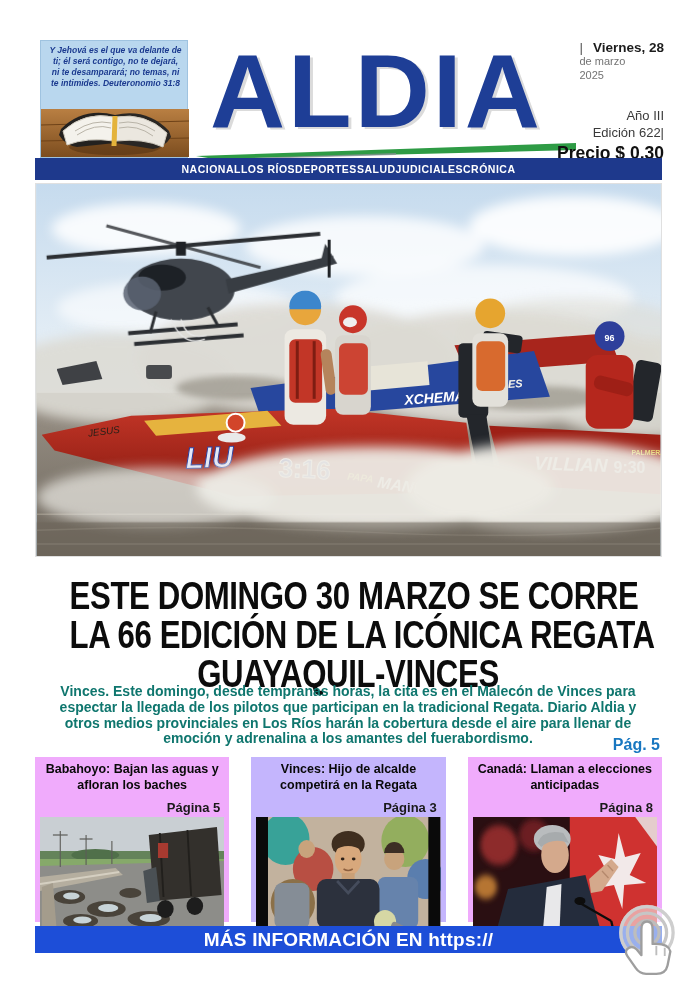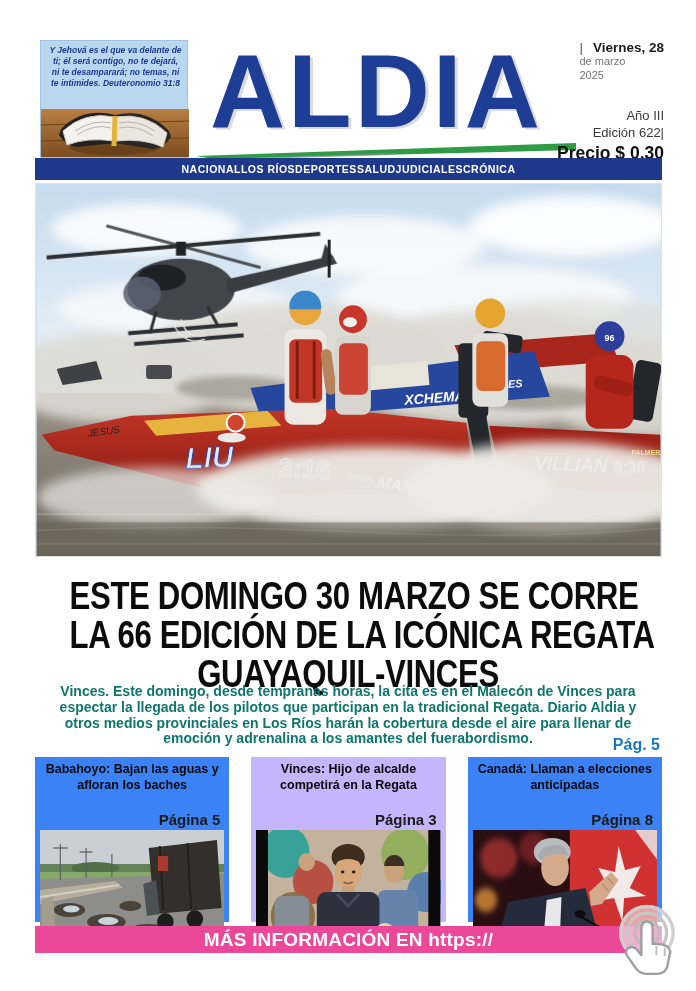--- a/index.html
+++ b/index.html
@@ -42,28 +42,28 @@
     color:#0c0c0c; font-weight:bold;margin-top:15px; }
   .headline .hl { display:block; font-size:39px; line-height:39px; letter-spacing:-.5px;
     transform:scaleX(.8); transform-origin:50% 50%; white-space:nowrap; }
   .lead { position:absolute; left:48px; top:684px; width:600px; text-align:center;
     font-size:14px; font-weight:bold; line-height:15.8px; color:#0f766e; }
   .page-ref { position:absolute; right:36px; top:736px; font-size:16px; font-weight:bold; color:#1877c0; }
 
   
   .stories { position:absolute; left:35px; top:757px; width:627px; display:flex; gap:22px; }
   .card { flex:1; height:165px; padding:5px 5px 7px 5px; position:relative; }
-  .card.blue { background:#3b82f6; }
+  .card.blue { background:#f0abfc; }
   .card.cream { background:#c4b5fd; }
   .card-title { font-size:12.5px; font-weight:bold; line-height:1.25; text-align:center; color:#090909; }
-  .card-page { text-align:right; font-size:15px; font-weight:bold; color:#1a1a1a; padding-right:4px; margin-top:18px; }
+  .card-page { text-align:right; font-size:13px; font-weight:bold; color:#1a1a1a; padding-right:4px; margin-top:7px; }
   .card svg { display:block; width:100%; height:112px; margin-top:2px; }
 
   
-  .footer-bar { position:absolute; left:35px; top:926px; width:627px; height:27px; background:#ec4899;
+  .footer-bar { position:absolute; left:35px; top:926px; width:627px; height:27px; background:#1d4ed8;
     display:flex; align-items:center; justify-content:center; color:#fff;
     font-size:19px; font-weight:bold; letter-spacing:.2px; }
   .footer-bar .lnk { text-decoration:underline; color:#fff; cursor:pointer; }
   .tap-icon { position:absolute; left:605px; top:901px; width:84px; height:84px; }
 </style>
 </head>
 <body>
 
 <div class="page">
 

